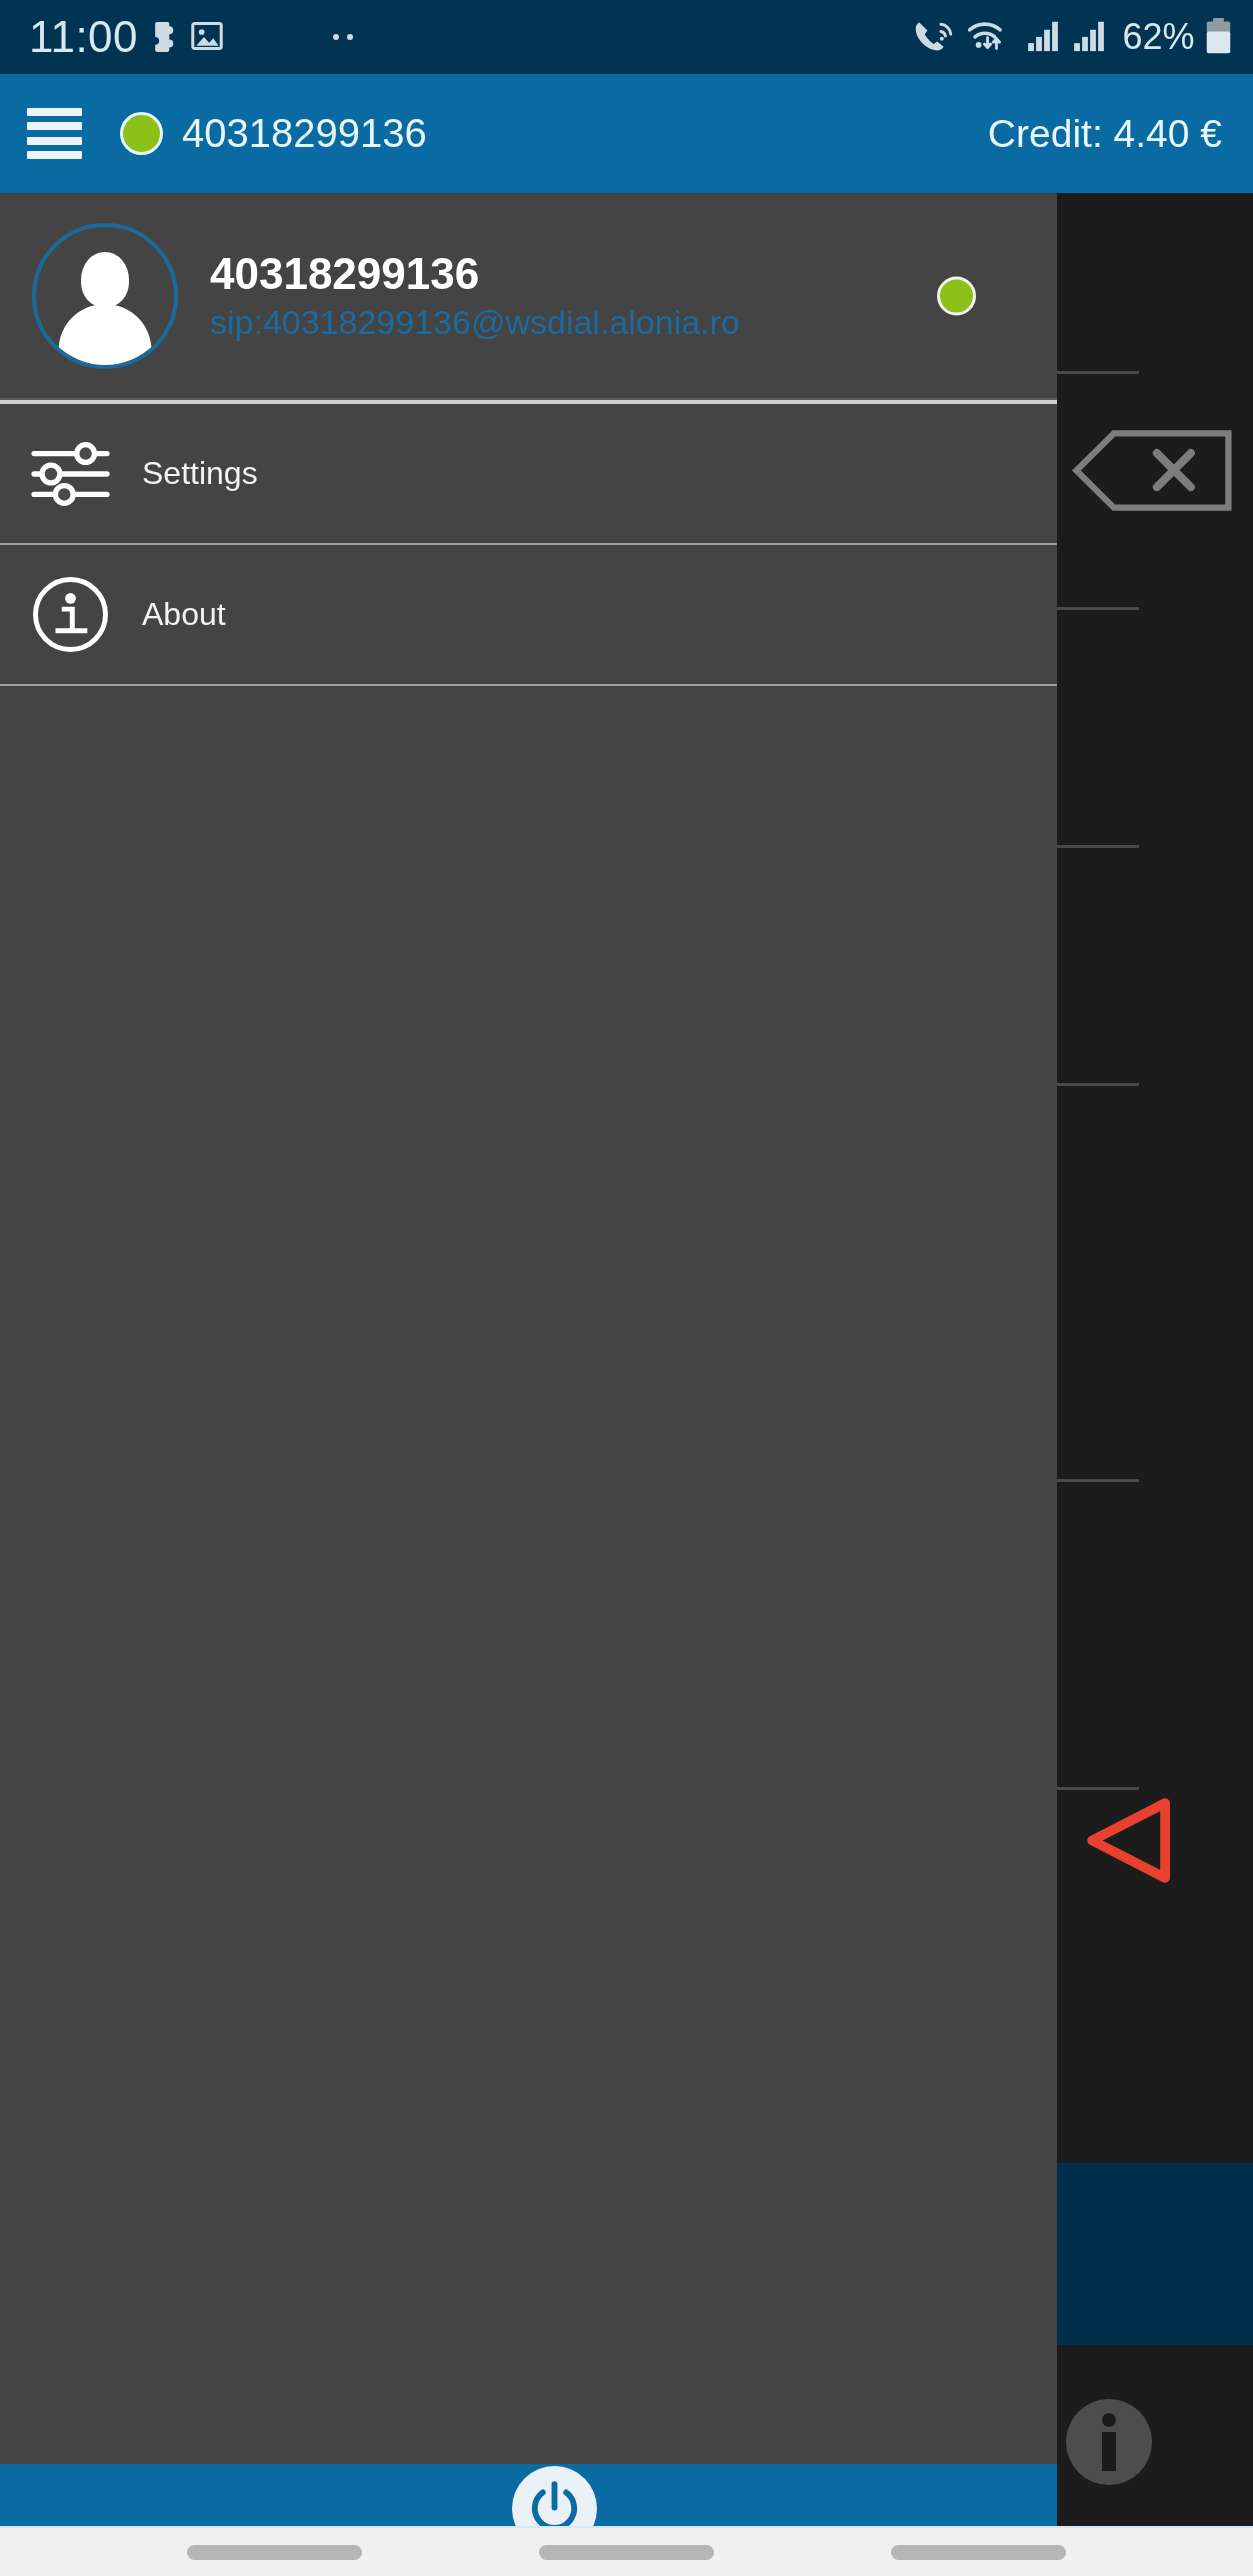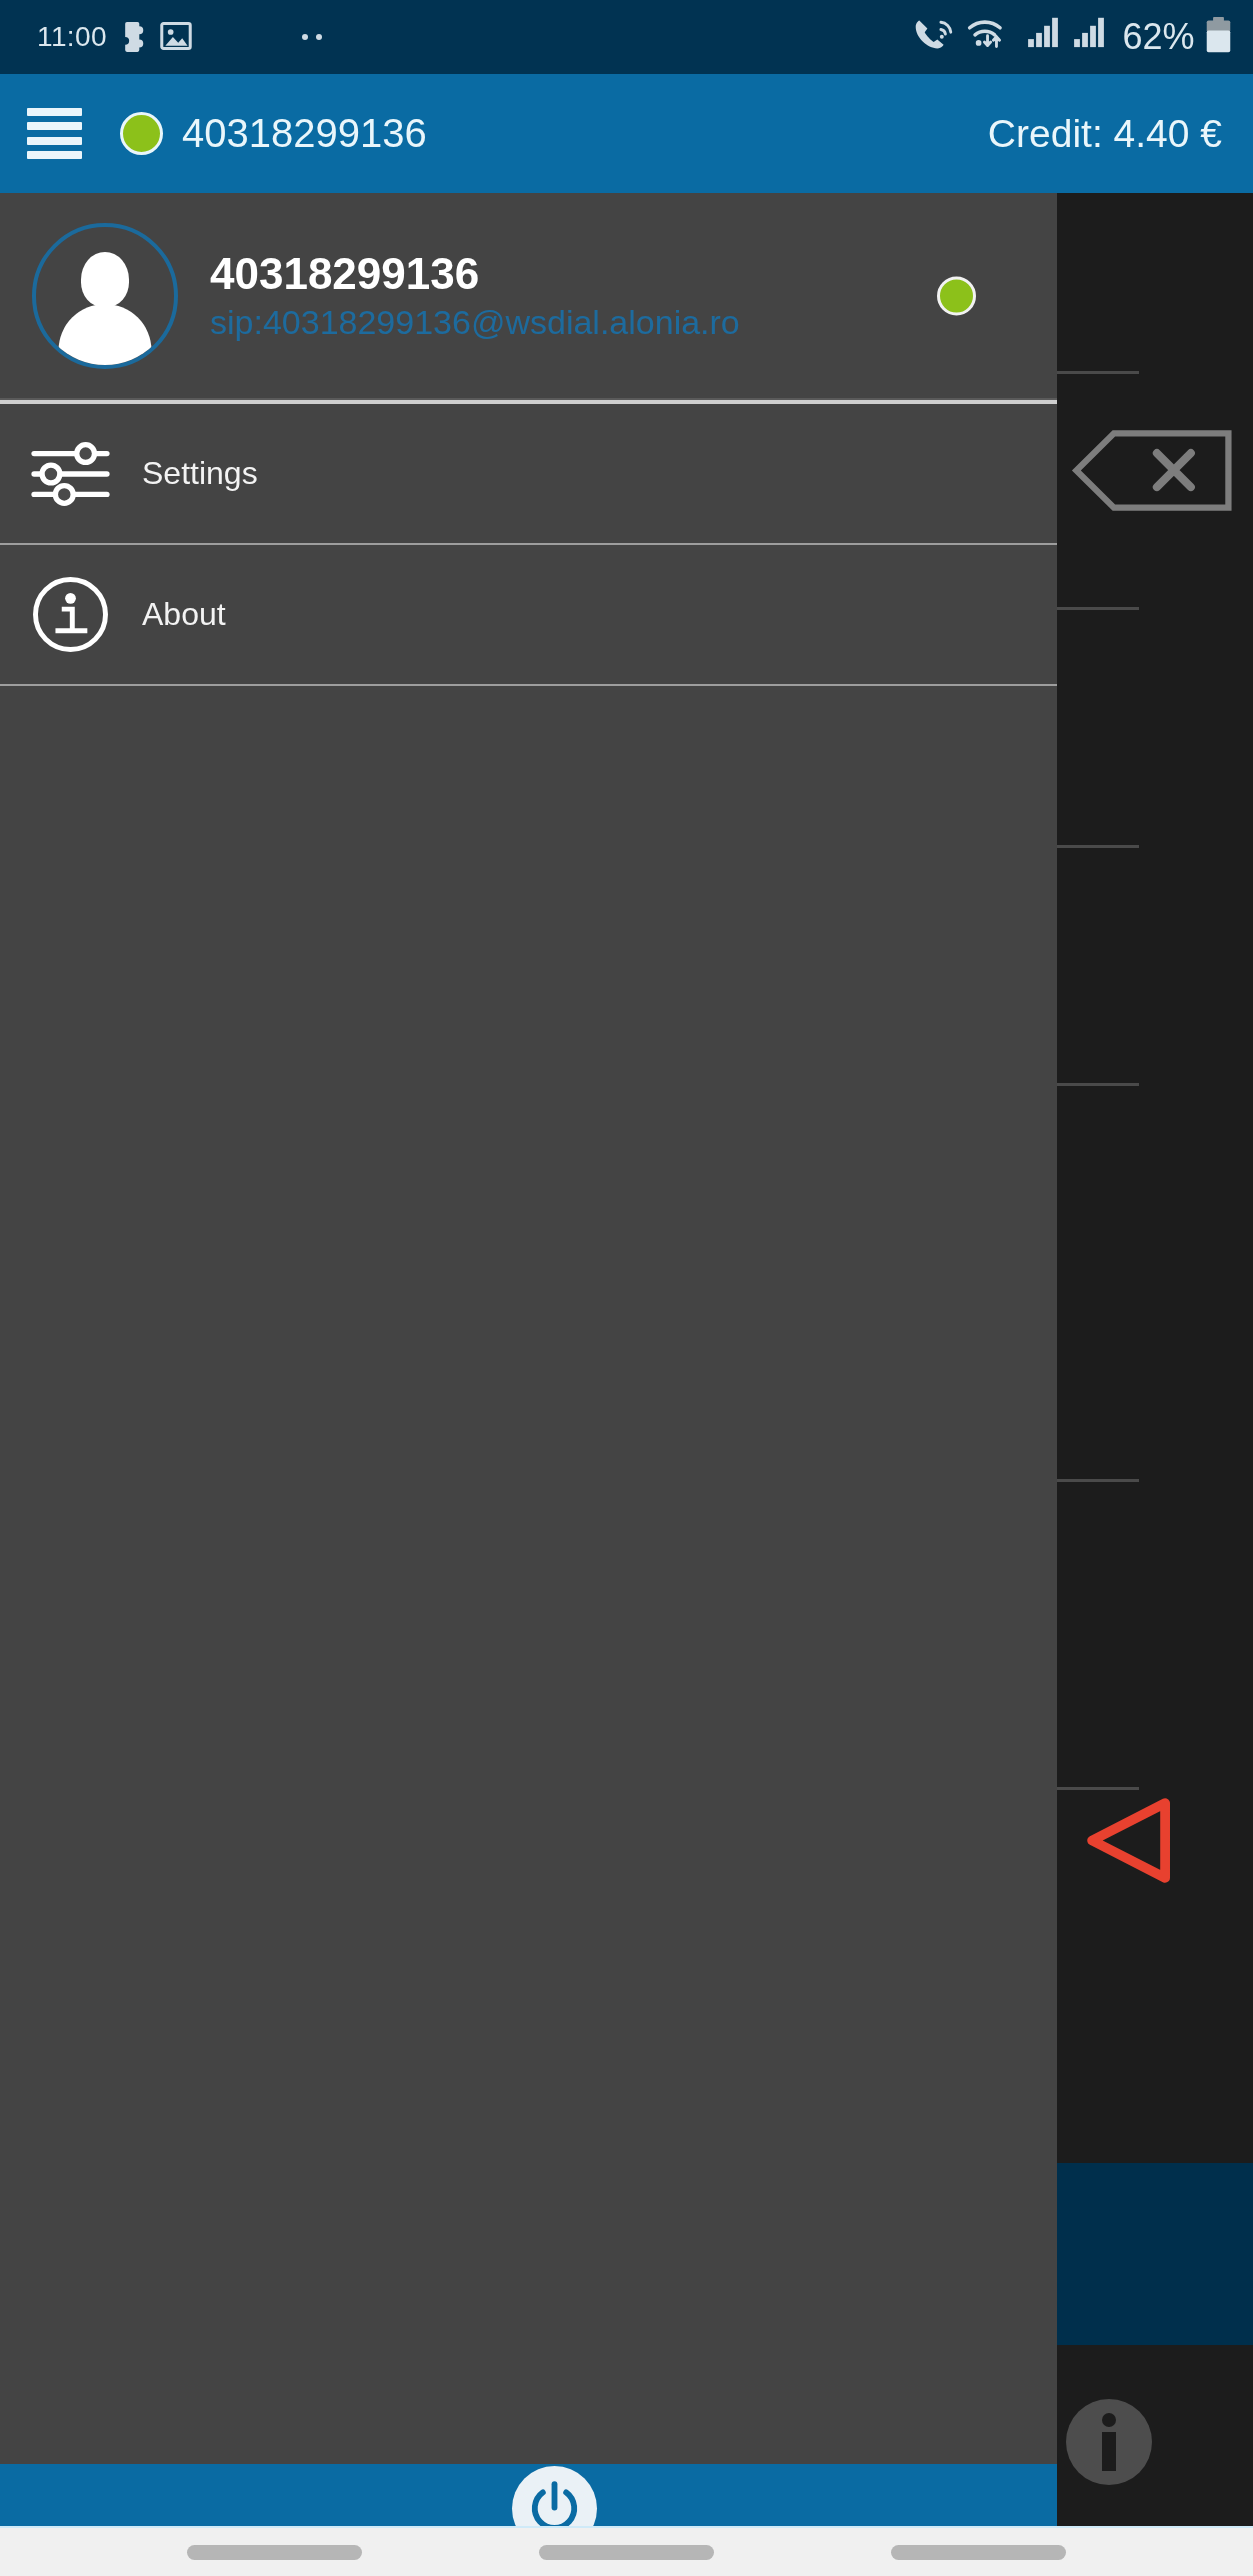--- a/index.html
+++ b/index.html
@@ -26,29 +26,28 @@
     left: 0; top: 0;
     width: 1253px; height: 74px;
     background: #013352;
     display: flex;
     align-items: center;
     padding: 0 19.7px 0 29px;
   }
   #status-left { display: flex; align-items: center; gap: 11.6px; }
   #status-clock {
     color: #dbe7ee;
-    font-size: 28px;
+    font-size: 44px;
     letter-spacing: 0.4px;
     font-family: "Liberation Sans", sans-serif;
-    margin-left: 8px;
   }
   #status-right {
     margin-left: auto;
     display: flex;
-    align-items: flex-start;
+    align-items: center;
     gap: 9.8px;
   }
   #battery-pct {
     color: #dbe7ee;
     font-size: 36px;
     letter-spacing: 0px;
     margin-left: 3.6px;
   }
   .st-icon { display: block; }
   #dots-indicator {

